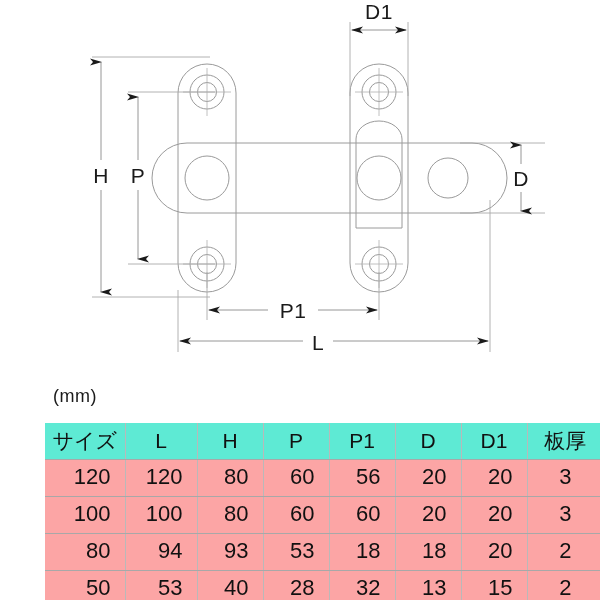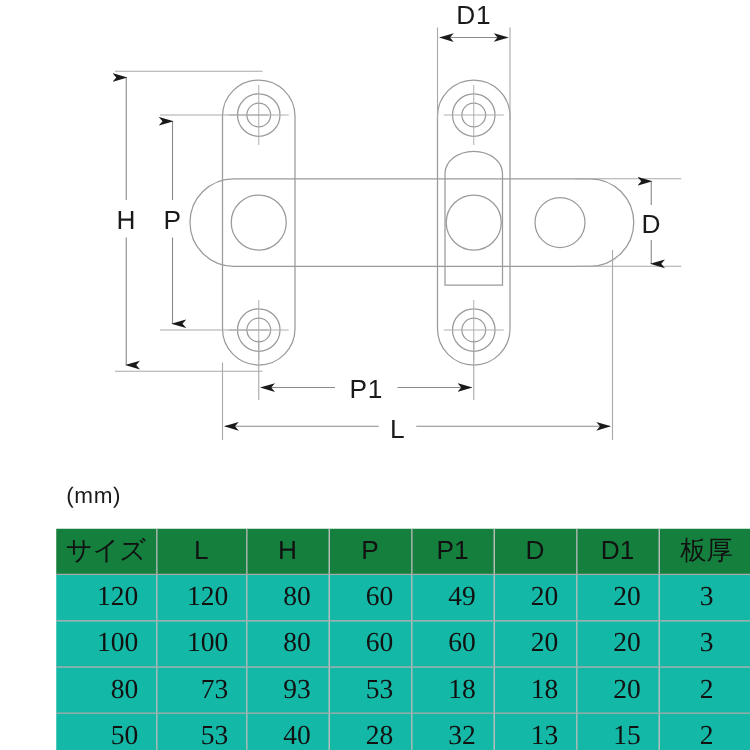--- a/index.html
+++ b/index.html
@@ -69,33 +69,32 @@
     color: #111111;
     height: 34px;
     padding: 0 6px 2px 6px;
     border-right: 1px solid #b9b9b9;
     border-bottom: 1px solid #a8a8a8;
     line-height: 1;
     vertical-align: middle;
     white-space: nowrap;
   }
   table#spec-table thead th {
-    background: #15803d;
+    background: #5eead4;
     border-bottom: 1px solid #a8a8a8;
     text-align: center;
     font-size: 21px;
   }
   table#spec-table thead th:first-child {
     text-align: center;
   }
   table#spec-table tbody td {
-    background: #14b8a6;
+    background: #fca5a5;
     text-align: right;
     padding-right: 14px;
-    font-family: Liberation Serif, serif;
   }
   table#spec-table tbody td.col-last {
     text-align: center;
     padding-right: 6px;
   }
   table#spec-table th:last-child,
   table#spec-table td:last-child {
     border-right: none;
   }
   .col-size { width: 80px; }
@@ -244,38 +243,38 @@
           <th>D1</th>
           <th>板厚</th>
         </tr>
       </thead>
       <tbody>
         <tr>
           <td>120</td>
           <td>120</td>
           <td>80</td>
           <td>60</td>
-          <td>49</td>
+          <td>56</td>
           <td>20</td>
           <td>20</td>
           <td class="col-last">3</td>
         </tr>
         <tr>
           <td>100</td>
           <td>100</td>
           <td>80</td>
           <td>60</td>
           <td>60</td>
           <td>20</td>
           <td>20</td>
           <td class="col-last">3</td>
         </tr>
         <tr>
           <td>80</td>
-          <td>73</td>
+          <td>94</td>
           <td>93</td>
           <td>53</td>
           <td>18</td>
           <td>18</td>
           <td>20</td>
           <td class="col-last">2</td>
         </tr>
         <tr>
           <td>50</td>
           <td>53</td>

